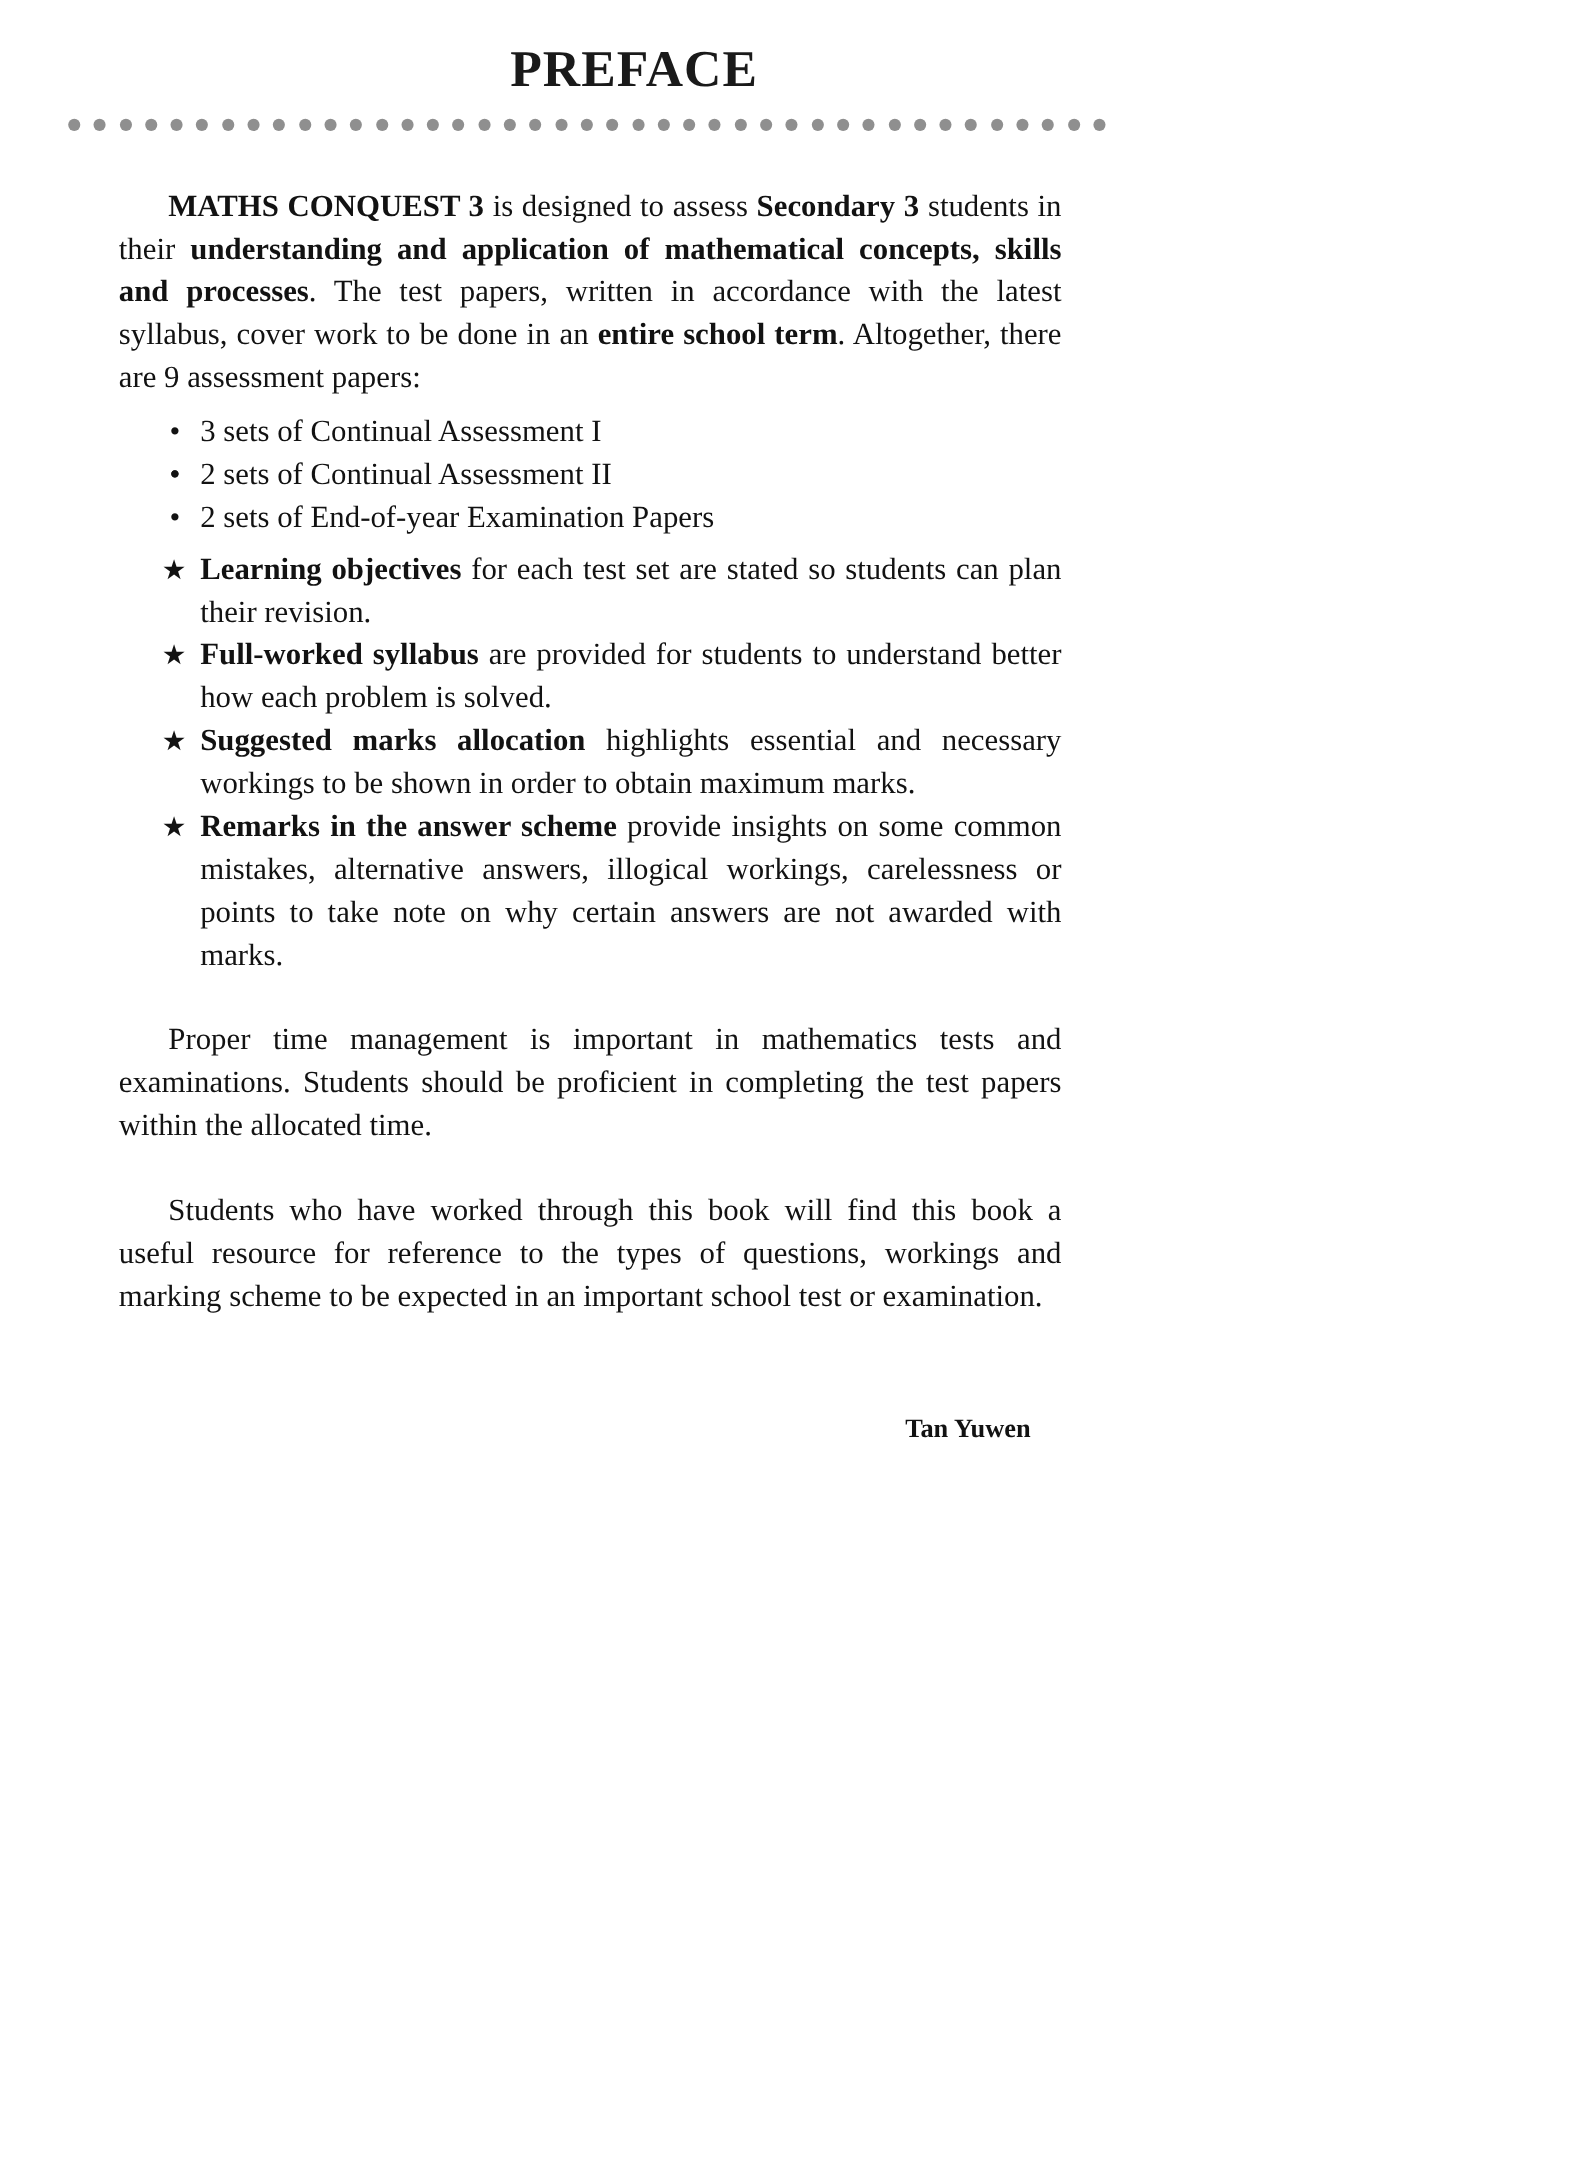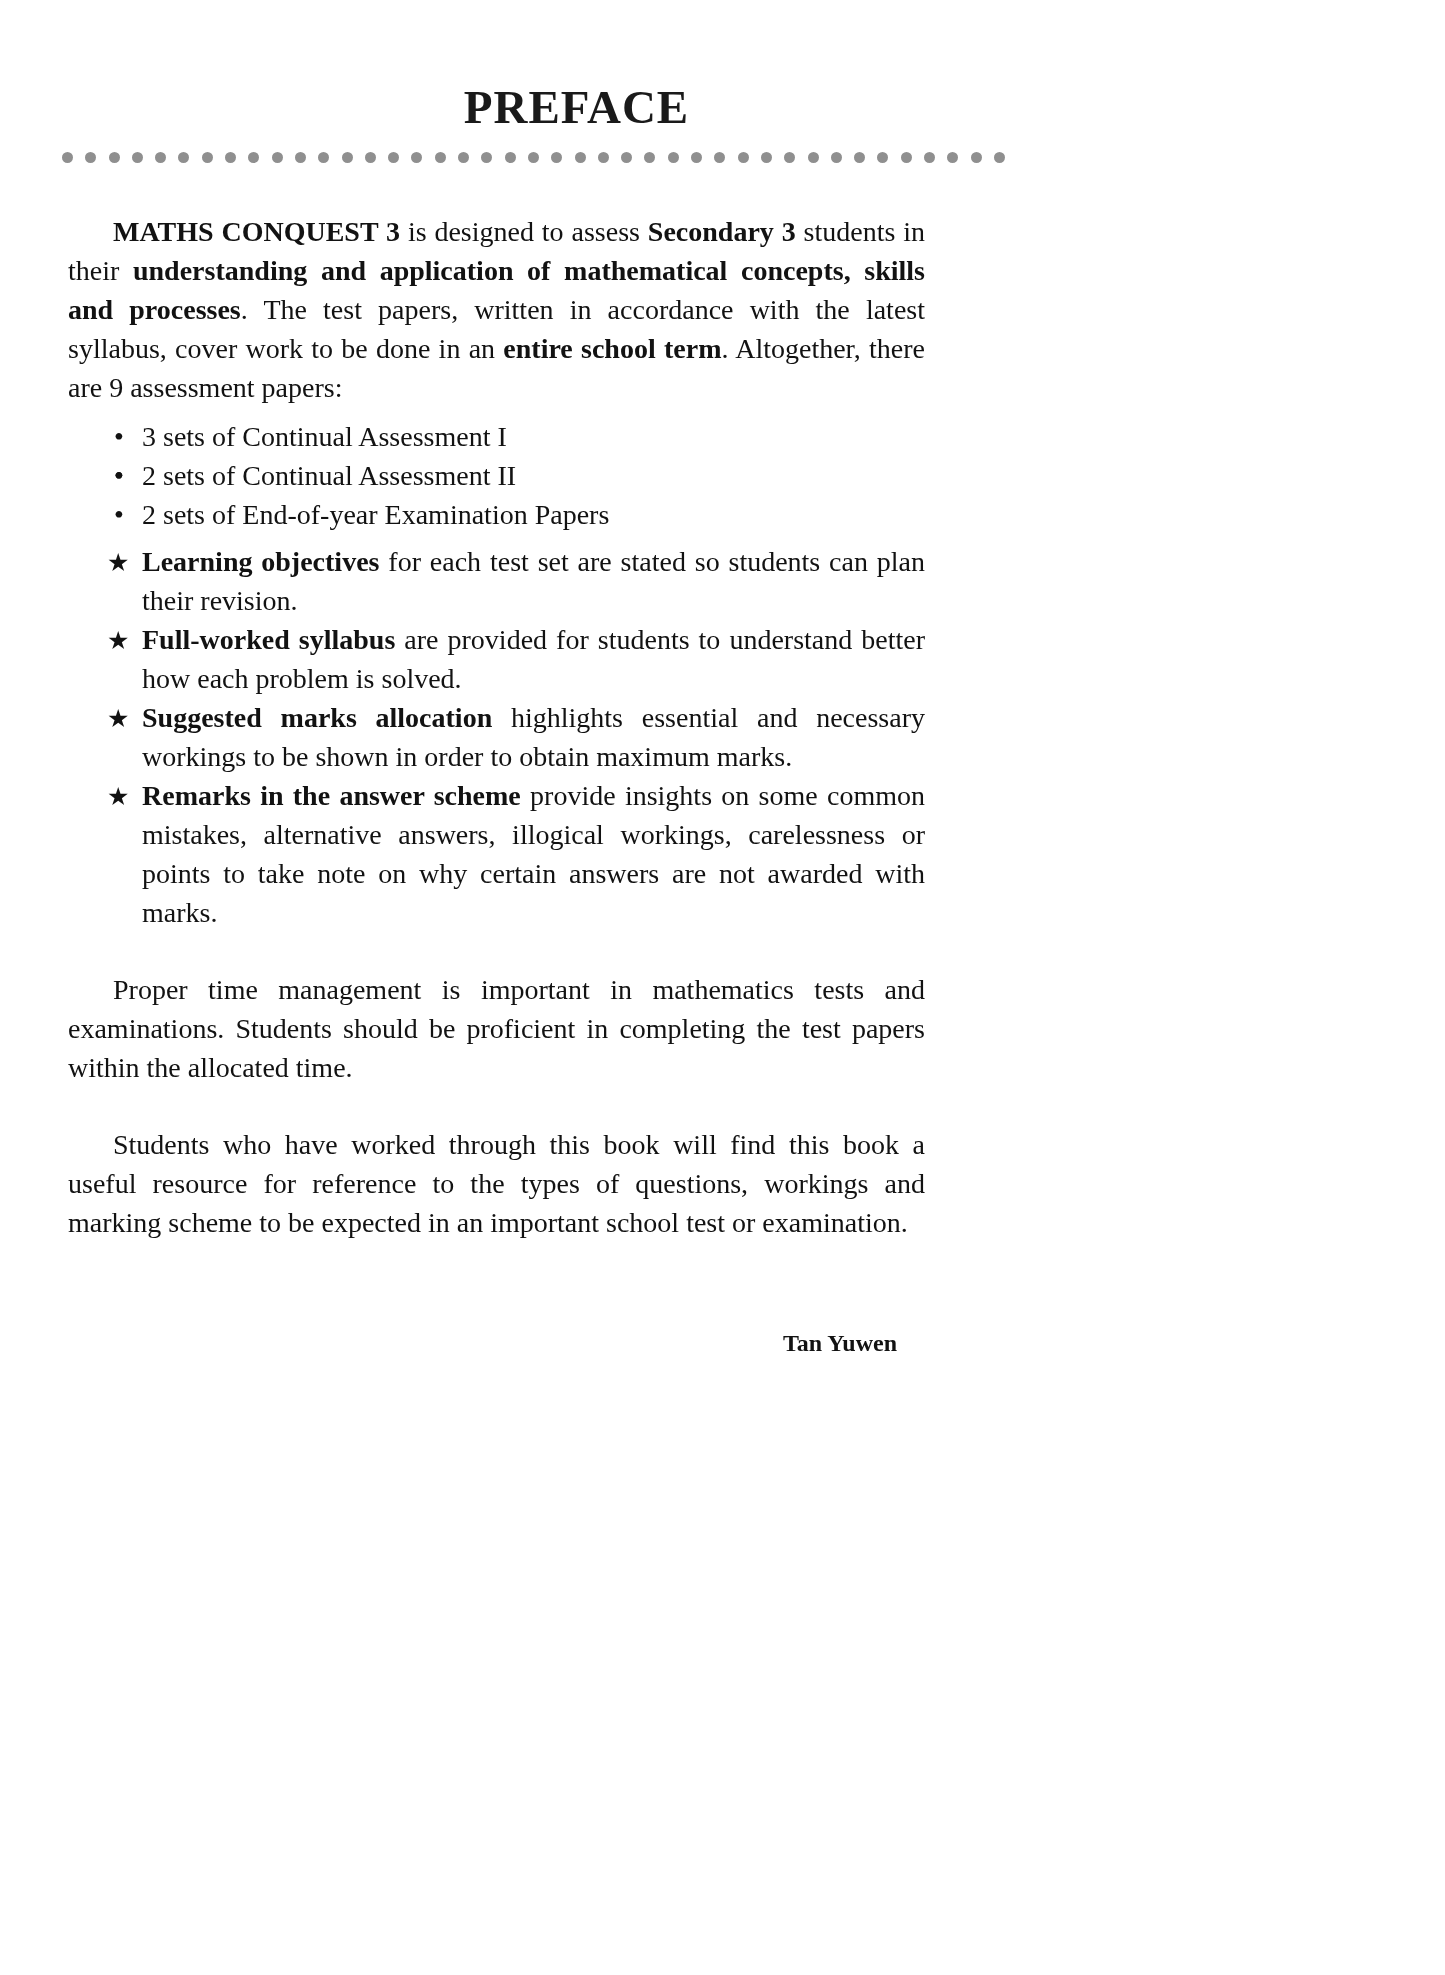--- a/index.html
+++ b/index.html
@@ -8,21 +8,21 @@
     background: #ffffff;
   }
   .page {
     position: relative;
     width: 1164px;
     height: 1975px;
     background: #ffffff;
     color: #121212;
     font-family: "Liberation Serif", serif;
     box-sizing: border-box;
-    padding-top: 80px;
+    padding-top: 36px;
     overflow: hidden;
   }
   .title {
     margin: 0 0 16px 148px;
     width: 857px;
     text-align: center;
     font-size: 47px;
     font-weight: bold;
     letter-spacing: 1px;
     color: #1a1a1a;
@@ -36,21 +36,21 @@
     height: 14px;
   }
   .dot {
     width: 11px;
     height: 11px;
     border-radius: 50%;
     background: #8f8f8f;
     flex: 0 0 auto;
   }
   .content {
-    margin-left: 68px;
+    margin-left: 108px;
     width: 857px;
     font-size: 28px;
     line-height: 39px;
     text-align: justify;
   }
   .para {
     margin: 0;
   }
   .indent {
     text-indent: 45px;

